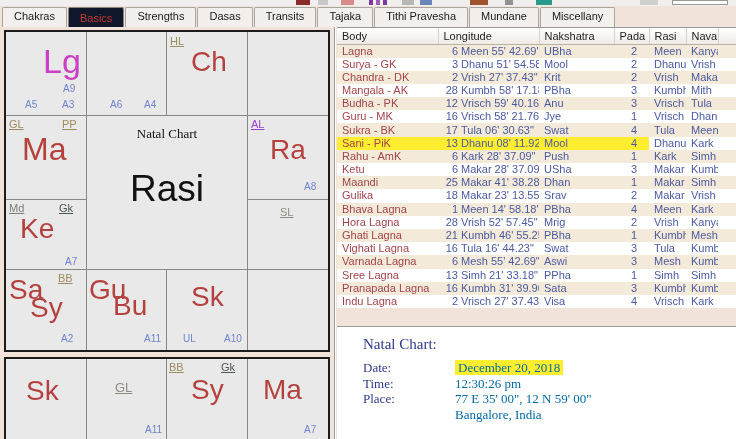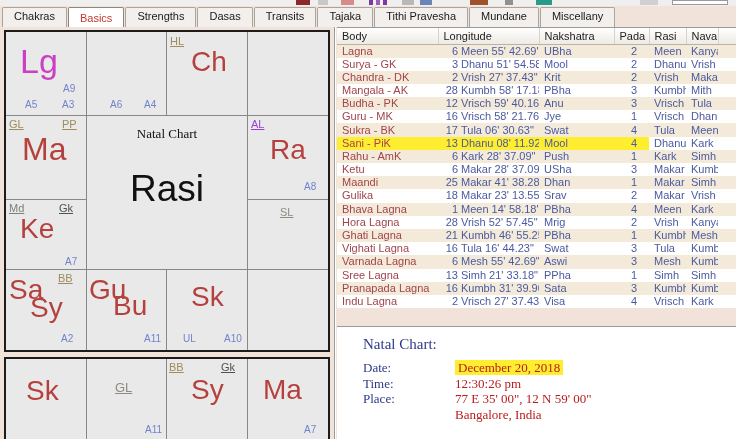--- a/index.html
+++ b/index.html
@@ -8,39 +8,39 @@
 
   
   #toolbar-sliver { position:absolute; left:0; top:0; width:736px; height:6px; background:#f0efed; }
   #toolbar-sliver .frag { position:absolute; top:0; height:5px; }
 
   
   #tab-bar { position:absolute; left:2px; top:6px; height:21px; display:flex; align-items:flex-end; }
   .tab { height:20px; line-height:17px; padding:0 11px; font-size:11px; color:#1a1a1a;
          background:#f2efec; border:1px solid #a8a49e; border-bottom:none; border-radius:2px 2px 0 0;
          margin-right:1px; white-space:nowrap; }
-  .tab.active { height:20px; line-height:20px; background:#ffffff; color:#c0392e;
+  .tab.active { height:20px; line-height:20px; background:#0f172a; color:#c0392e;
                 border-color:#8a8680; position:relative; z-index:2;text-align:right; }
 
   
   .vsep { position:absolute; left:334px; top:27px; width:1px; height:412px; background:#9a9a9a; }
   .vsep2 { position:absolute; left:335px; top:27px; width:1px; height:412px; background:#ffffff; }
 
   
   .schart { position:absolute; background:#8a8a8a; border:2px solid #1c1c1c; display:grid; }
   #rasi-chart { left:4px; top:30px; width:326px; height:322px;
                 grid-template-columns:81px 80px 81px 80px; grid-template-rows:84px 84px 70px 80px; }
   #navamsa-chart { left:4px; top:357px; width:326px; height:82px; border-bottom:none;
                 grid-template-columns:81px 80px 81px 80px; grid-template-rows:80px; }
   .cell { position:relative; background:#e9e9e9; border-right:1px solid #878787; border-bottom:1px solid #878787; }
   .cell.lastc { border-right:none; } .cell.lastr { border-bottom:none; }
   .cell.center { grid-column:2/4; grid-row:2/4; }
   .planet { position:absolute; font-size:28px; color:#b5413f; line-height:1; }
   .planet.big { font-size:32px; }
-  .planet.lg { color:#cb3fc4; font-size:34px; }
+  .planet.lg { color:#cb3fc4; font-size:34px;margin-left:23px; }
   .slab { position:absolute; font-size:11px; line-height:1;text-decoration:underline; }
   .olive { color:#9d8c5c; } .dgray { color:#4c554c; } .mgray { color:#7c8278; }
   .purp { color:#9b3fd0; } .gray2 { color:#8f8b80; }
   .anum { position:absolute; font-size:10px; color:#6f83cc; line-height:1; }
   .ctitle { position:absolute; top:10px; width:100%; text-align:center; font-size:13px; color:#111;font-family:Liberation Serif, serif; }
   .cname { position:absolute; top:52px; width:100%; text-align:center; font-size:37px; color:#111; }
 
   
   #grid-wrap { position:absolute; left:337px; top:27px; width:399px; height:281px; background:#ffffff;
                border-top:1px solid #9a9a9a; overflow:hidden; }
@@ -58,21 +58,21 @@
   tr.hl td.y { background:#ffee30; }
   .deg { display:inline-block; width:15px; text-align:right; margin-right:3px; }
 
   
   #natal { position:absolute; left:337px; top:326px; width:399px; height:113px; background:#ffffff;
            border-top:1px solid #9a9a9a; font-family:"Liberation Serif", serif; }
   #natal-title { position:absolute; left:26px; top:9px; font-size:15px; color:#2e3a88; }
   #natal-rows { position:absolute; left:26px; top:33px; width:360px; }
   .nrow { height:15.5px; font-size:13px; line-height:15px; white-space:nowrap; }
   .nlabel { display:inline-block; width:92px; color:#2e3a88; }
-  .nvalue { color:#b91c1c; }
+  .nvalue { color:#0369a1; }
   .nvalue.hl { background:#ffee30; padding:0 3px; }
 </style>
 </head>
 <body>
 
 <div id="toolbar-sliver">
   <span class="frag" style="left:296px;width:14px;background:#8a2a2a;"></span>
   <span class="frag" style="left:318px;width:10px;background:#c8c8c8;"></span>
   <span class="frag" style="left:341px;width:13px;background:#d98a8a;"></span>
   <span class="frag" style="left:369px;width:4px;background:#7a3aa0;"></span>

